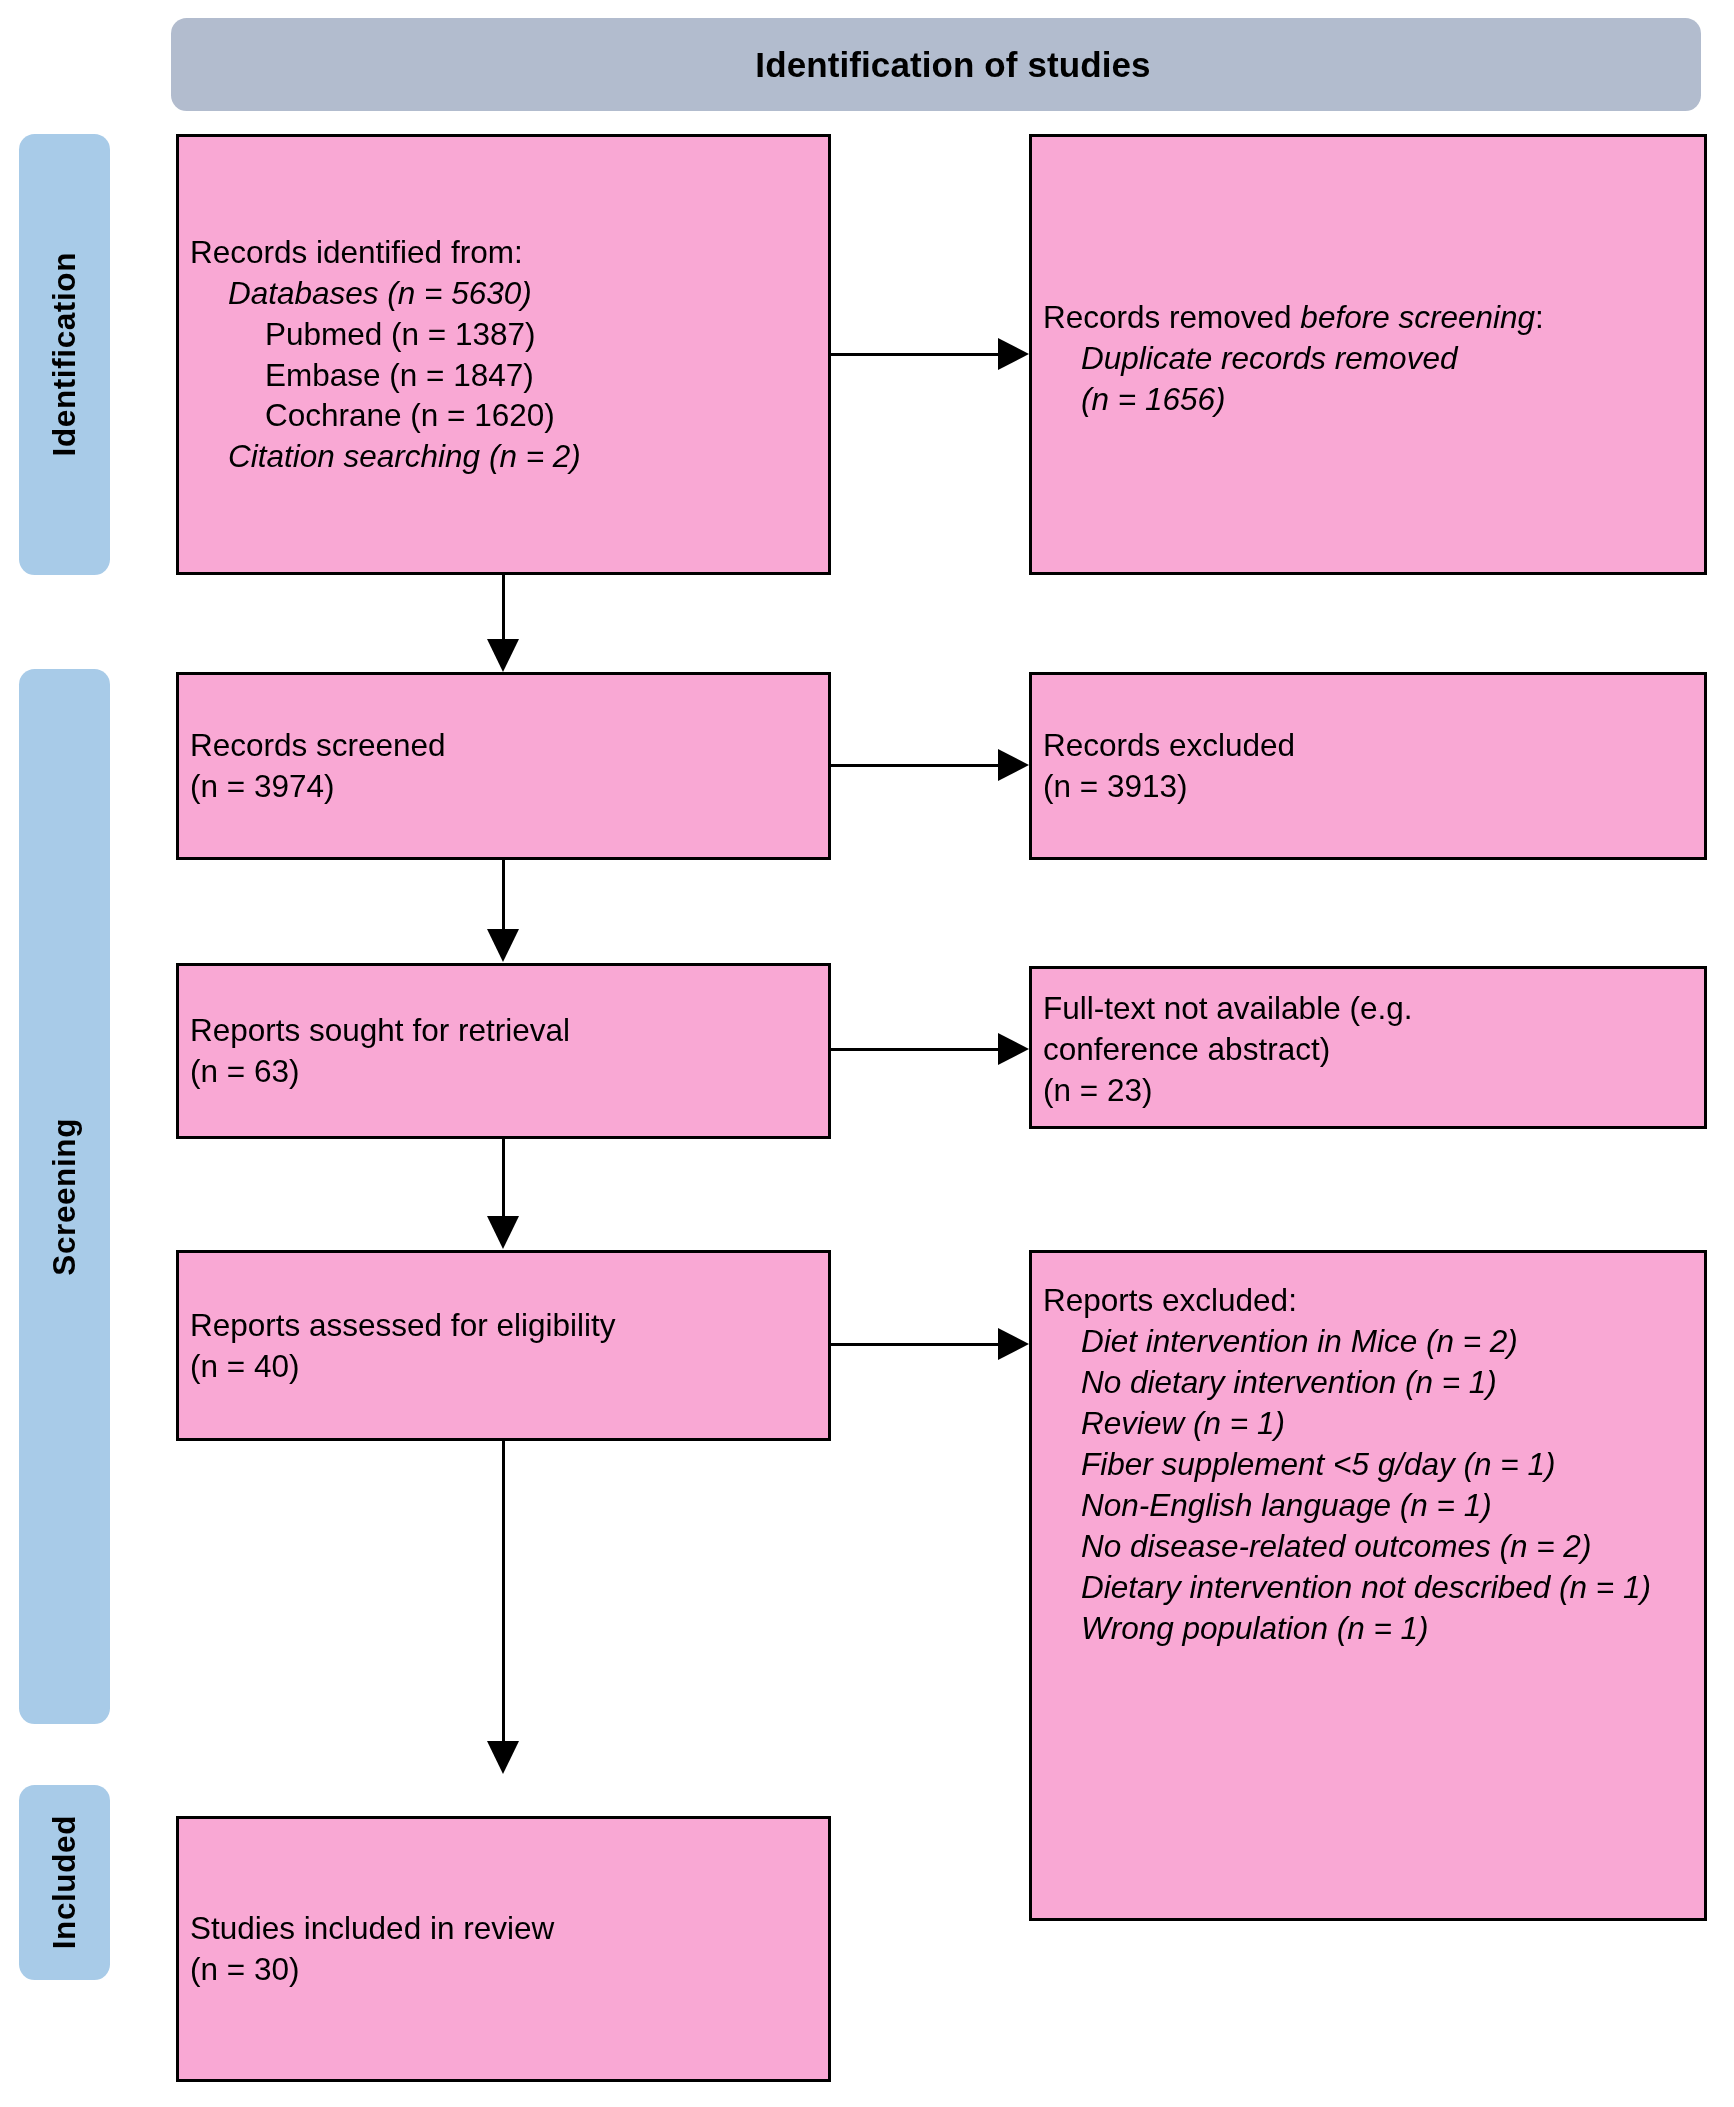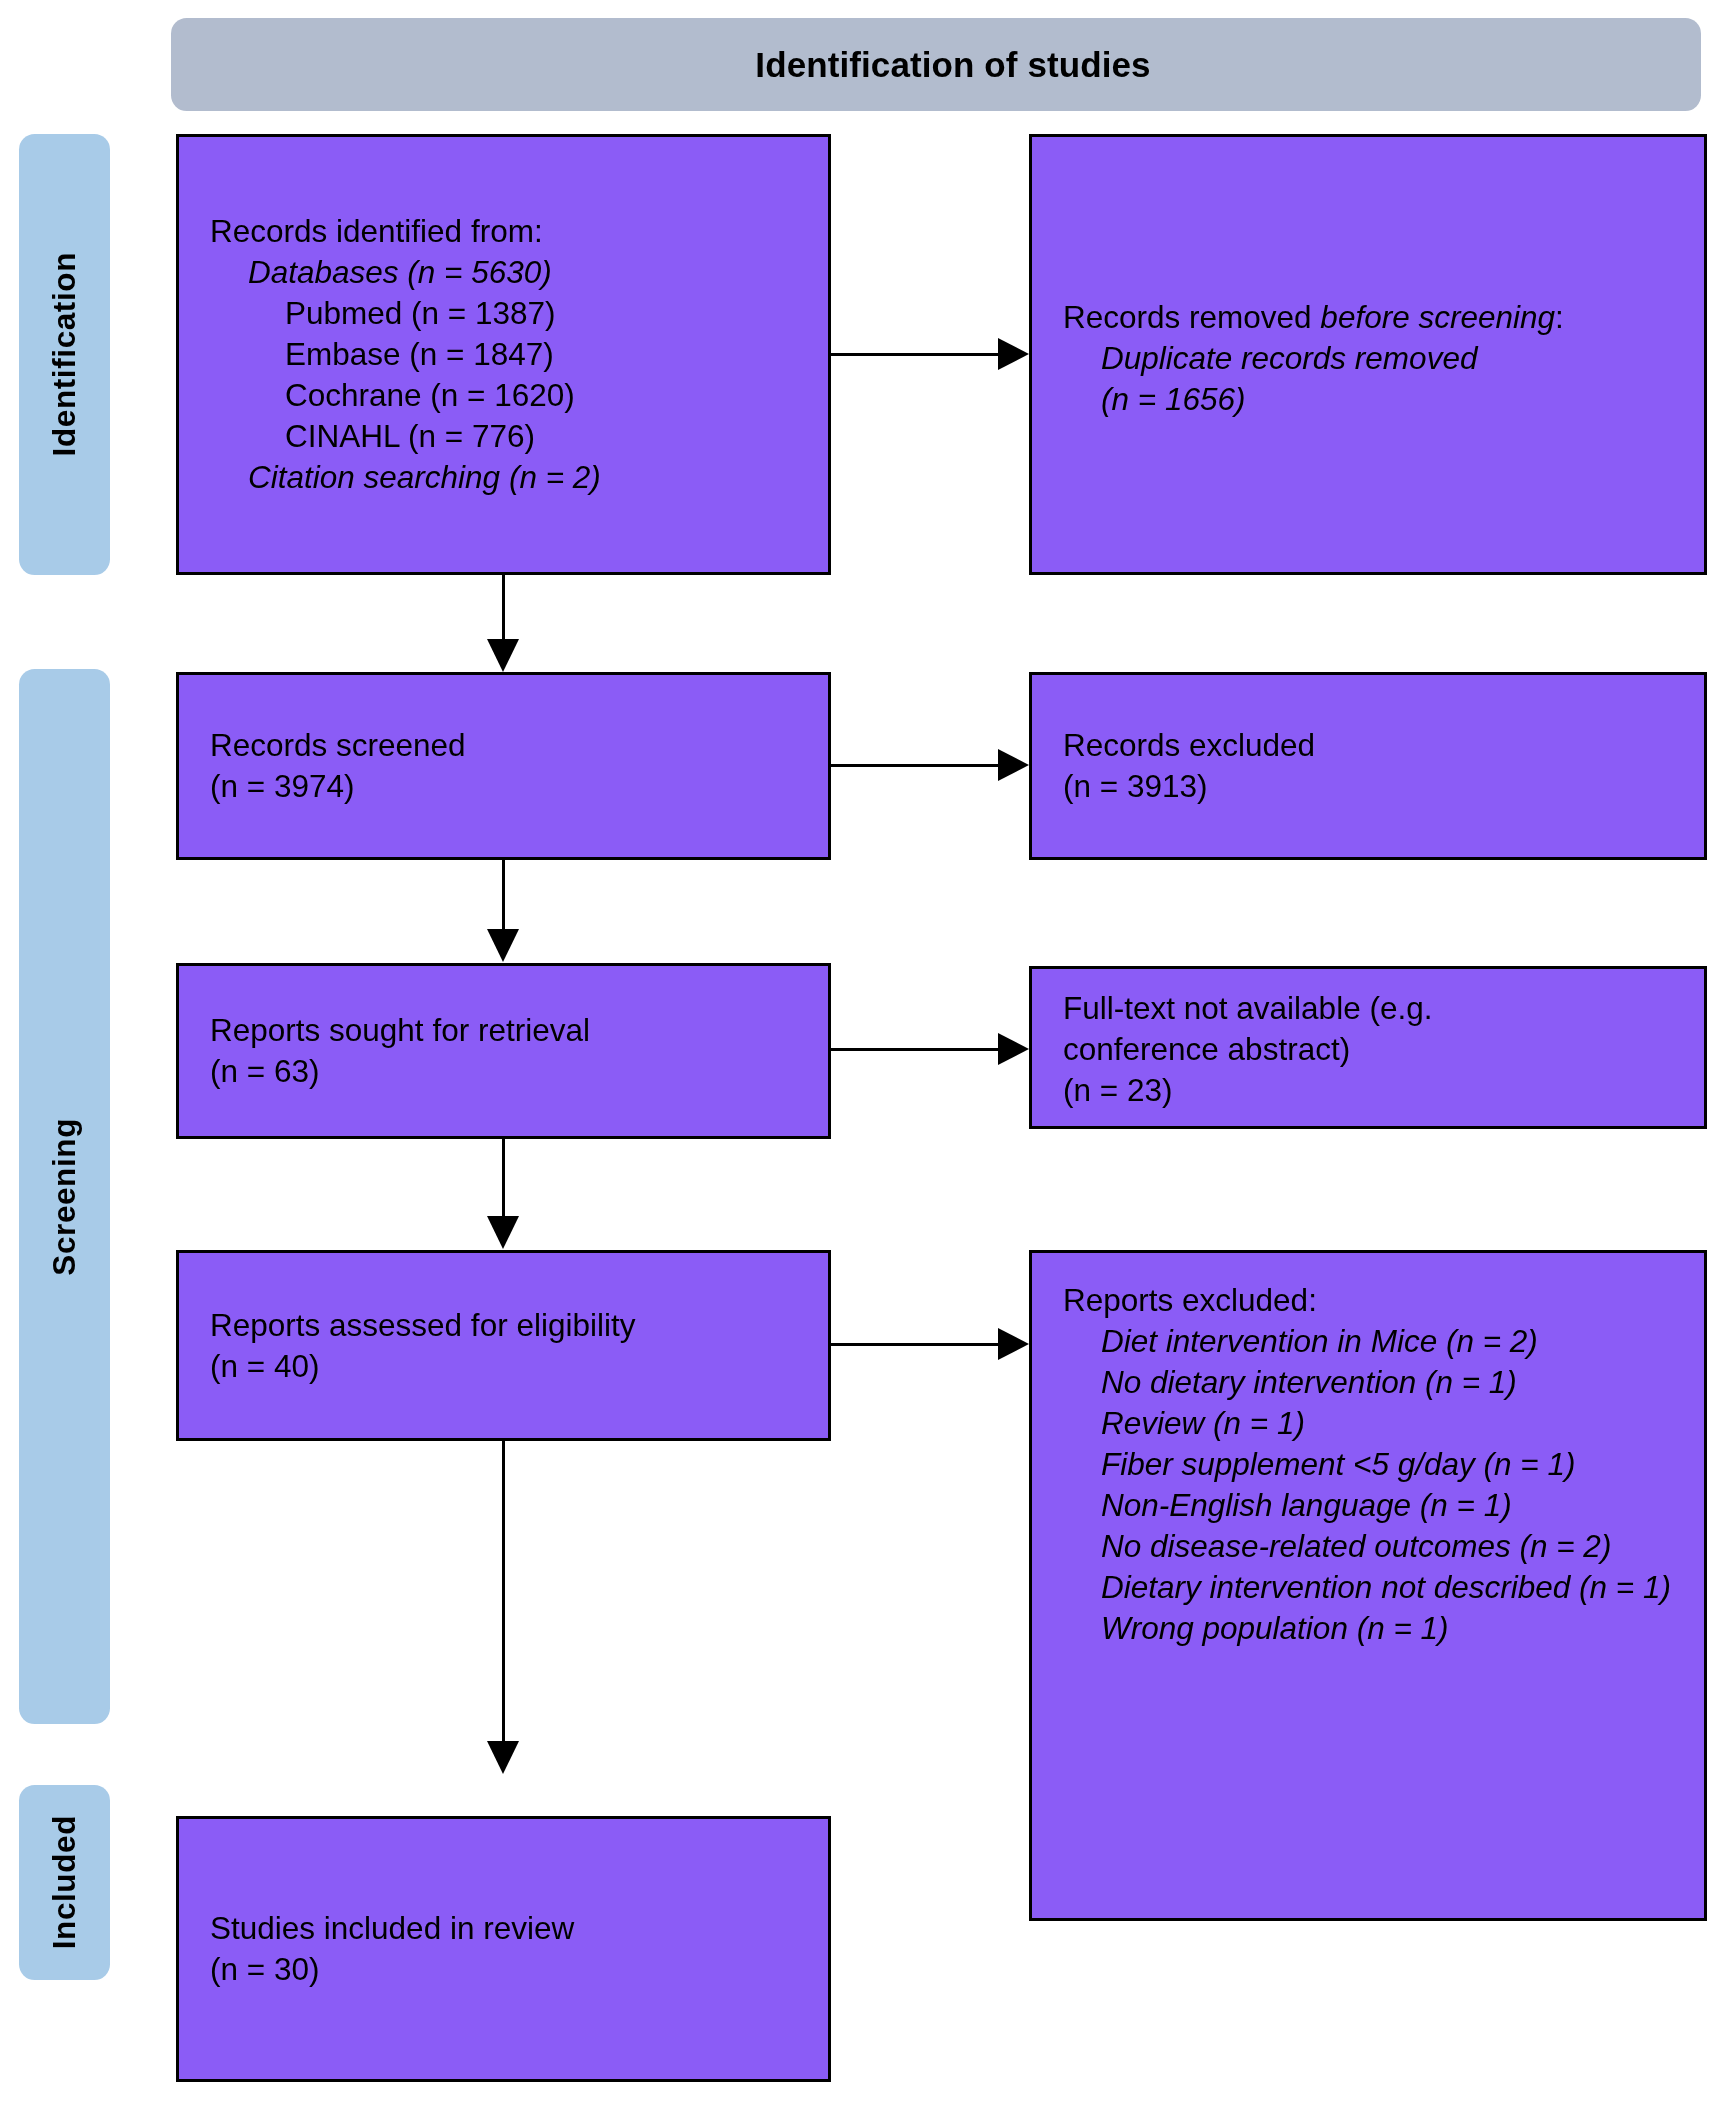--- a/index.html
+++ b/index.html
@@ -62,26 +62,26 @@
     white-space: nowrap;
     letter-spacing: 0.6px;
   }
   #rail-identification { top: 134px;  height: 441px; }
   #rail-screening      { top: 669px; height: 1055px; }
   #rail-included       { top: 1785px; height: 195px; }
 
   
   .box {
     position: absolute;
-    background: #8b5cf6;
+    background: #f9a8d4;
     border: 3px solid #000000;
     box-sizing: border-box;
     display: flex;
     align-items: center;
-    padding: 0 31px;
+    padding: 0 11px;
   }
   .box-body {
     width: 100%;
     font-size: 31.5px;
     line-height: 1.30;
     color: #000000;
   }
   .ln { white-space: normal; }
   .ind1 { padding-left: 38px; font-style: italic; }
   .ind2 { padding-left: 75px; }
@@ -151,21 +151,20 @@
     <span class="rail-text">Included</span>
   </div>
 
   <div class="box col-left" id="box-identified">
     <div class="box-body">
       <div class="ln">Records identified from:</div>
       <div class="ln ind1">Databases (n = 5630)</div>
       <div class="ln ind2">Pubmed (n = 1387)</div>
       <div class="ln ind2">Embase (n = 1847)</div>
       <div class="ln ind2">Cochrane (n = 1620)</div>
-      <div class="ln ind2">CINAHL (n = 776)</div>
       <div class="ln ind1">Citation searching (n = 2)</div>
     </div>
   </div>
 
   <div class="box col-right" id="box-removed">
     <div class="box-body">
       <div class="ln"><span>Records removed </span><span class="ital">before screening</span><span>:</span></div>
       <div class="ln ind1">Duplicate records removed</div>
       <div class="ln ind1">(n = 1656)</div>
     </div>

